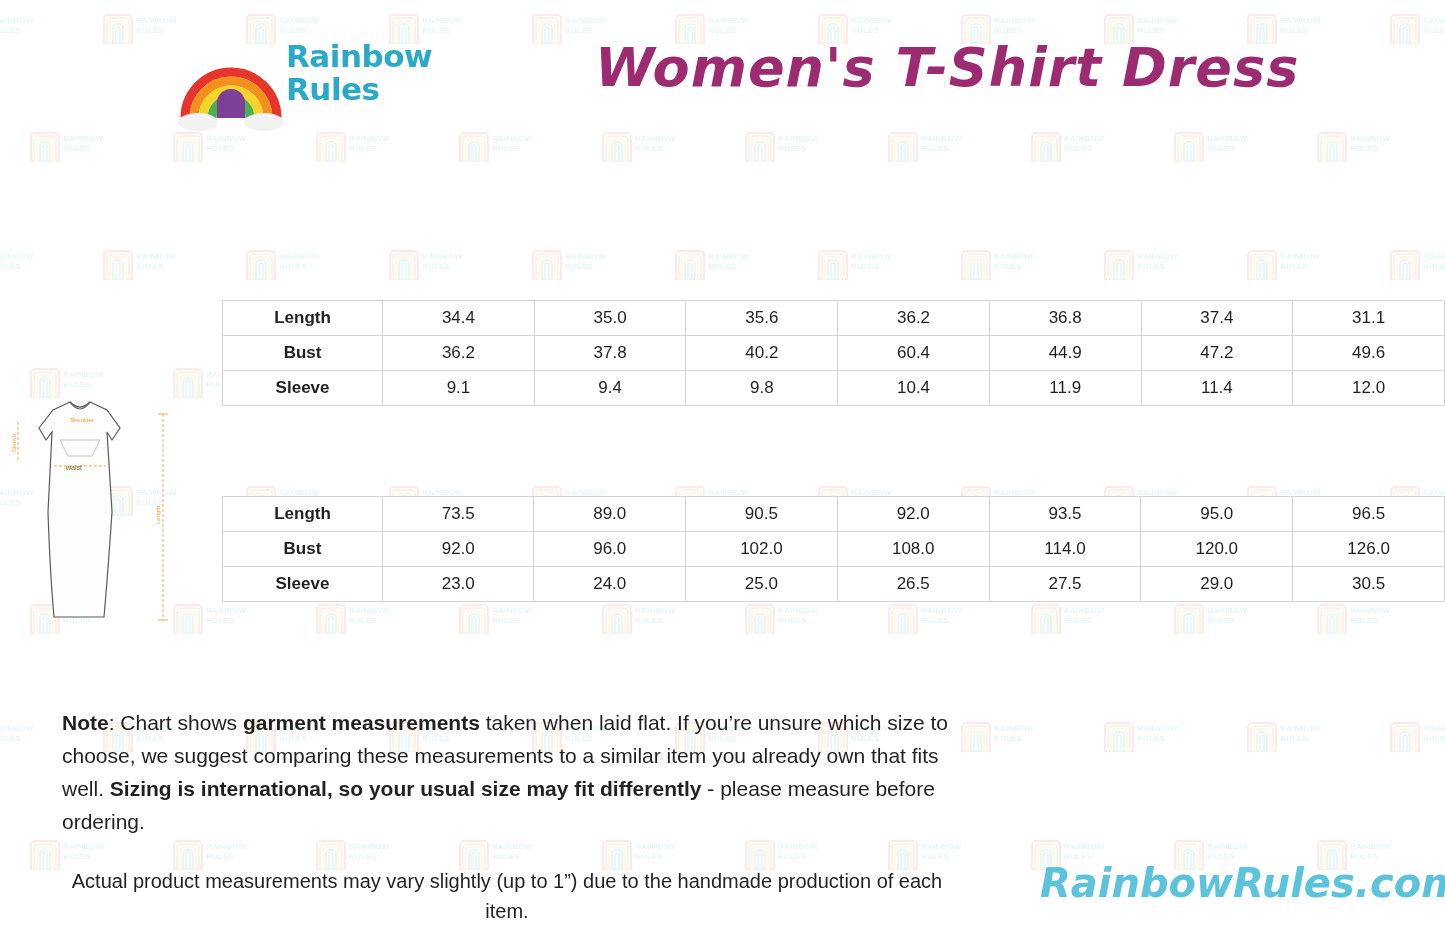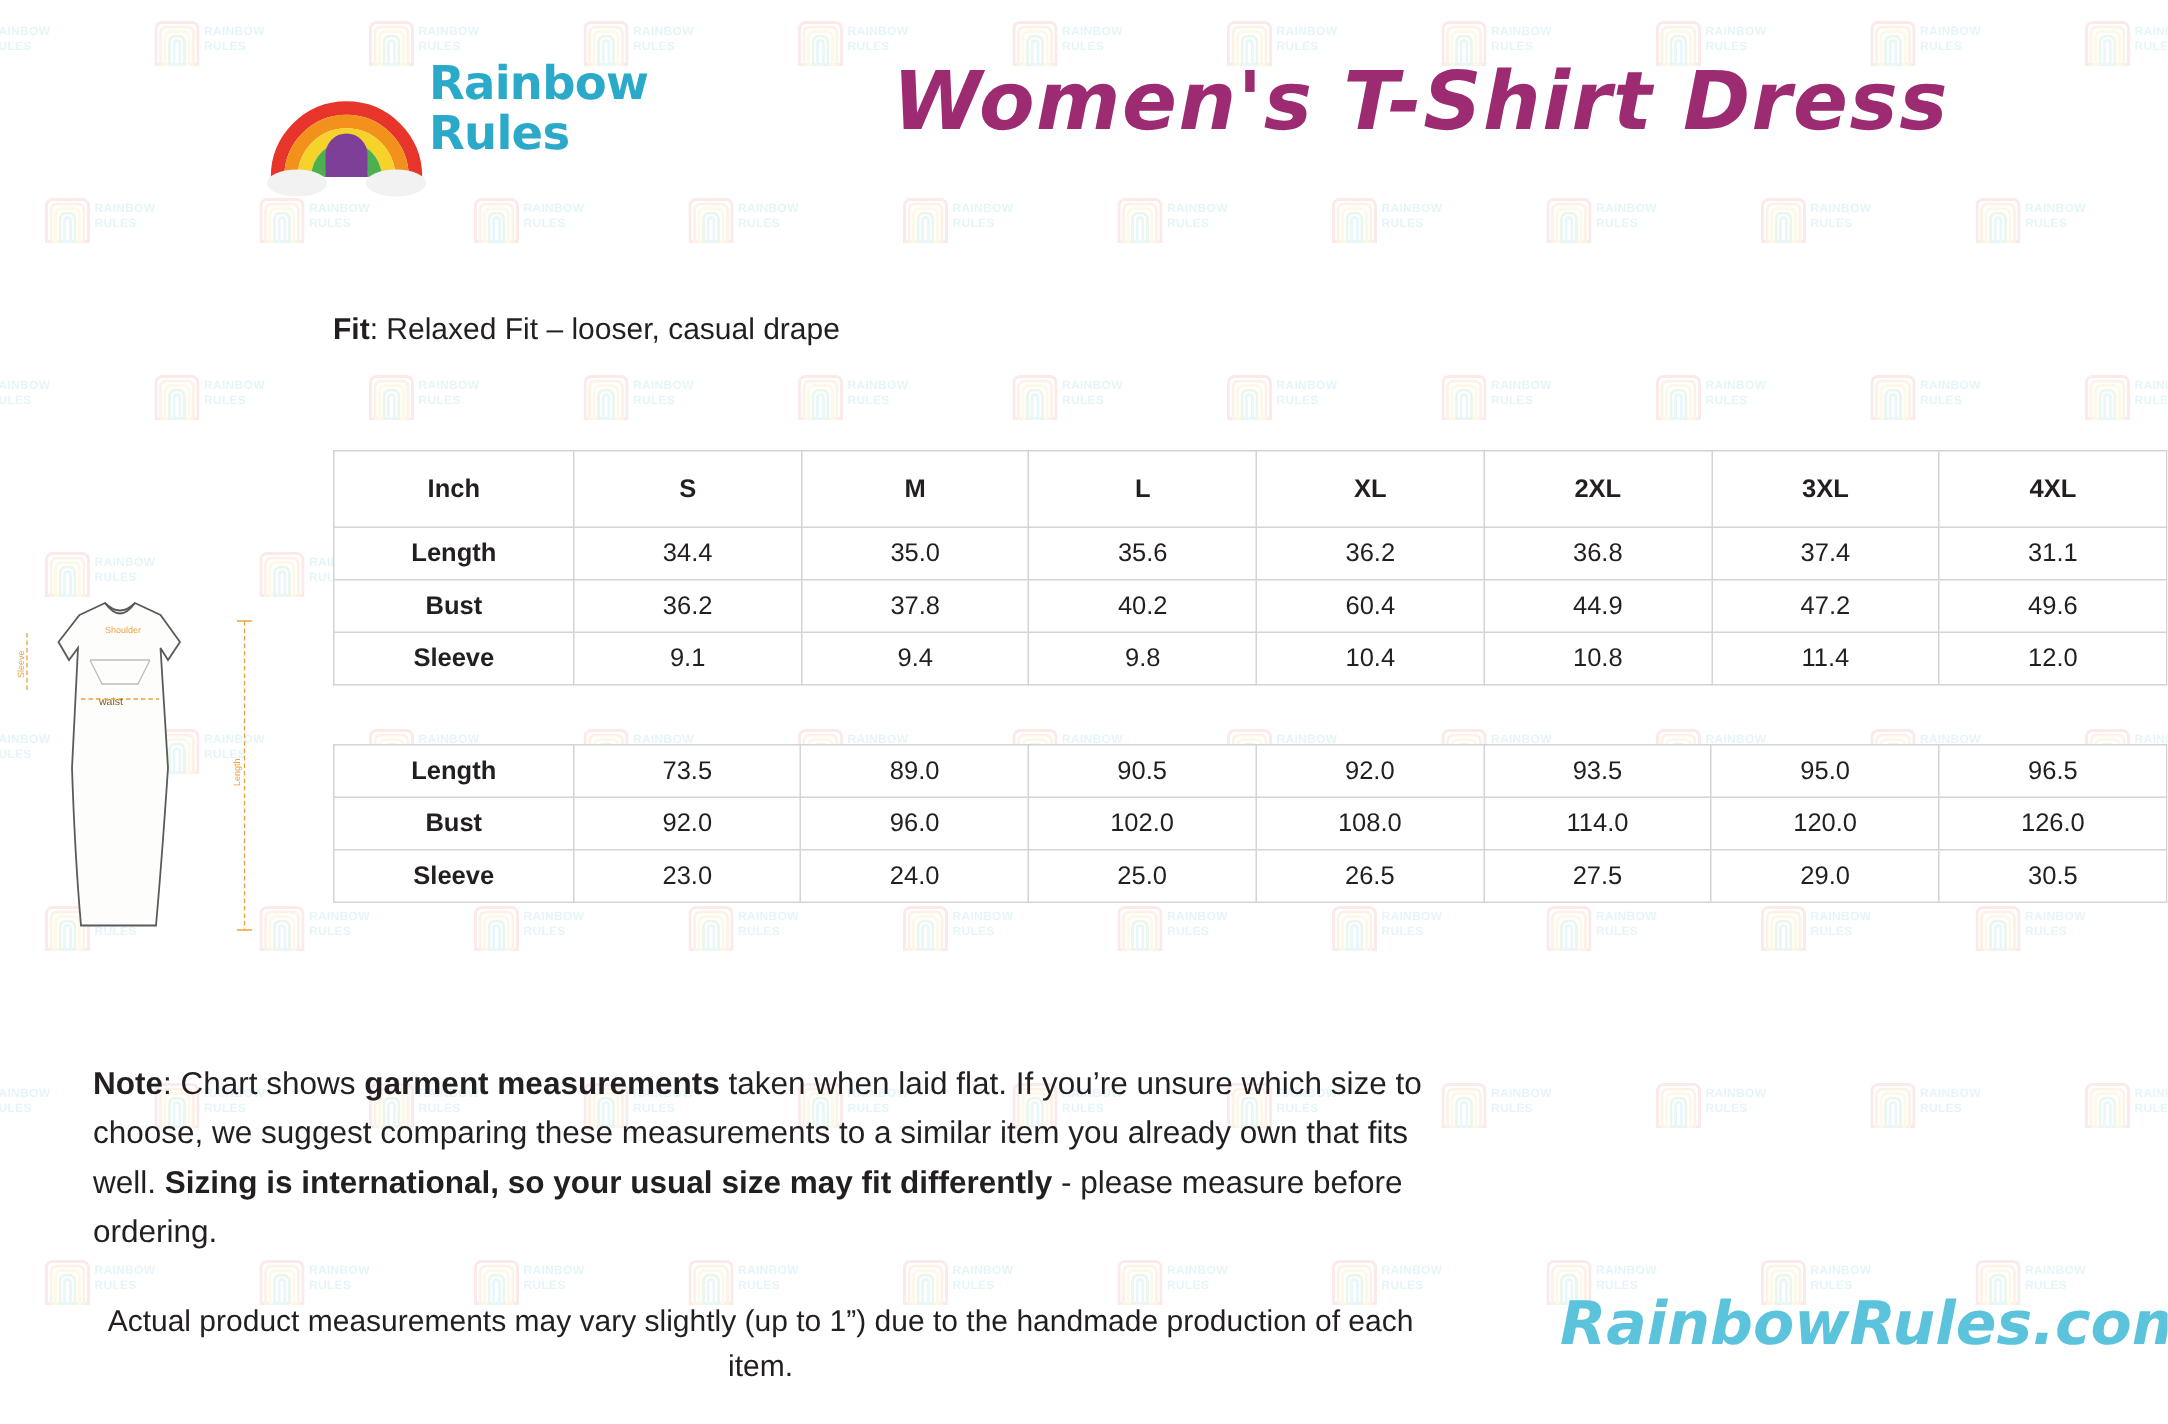--- a/index.html
+++ b/index.html
@@ -1004,23 +1004,20 @@
   </svg>
   <div class="logo-text">
     <span class="l1">Rainbow</span>
     <span class="l2">Rules</span>
   </div>
 </div>
 
 <div class="doc-title">Women's T-Shirt Dress</div>
 
 <div class="fit-lines">
-  <div>
-    <b>Fit</b><span>: Relaxed Fit – looser, casual drape</span>
-  </div>
 </div>
 
 <div class="dress-figure">
   <svg width="190" height="255" viewBox="0 0 190 255">
     <g stroke="#5a5a5a" stroke-width="1.2" fill="#fdfdfb">
       <path d="M45 18 L62 10 Q72 20 82 10 L99 18 L112 36 L104 48 L99 40 L104 120 Q100 180 96 225 L46 225 Q42 180 40 120 L44 40 L38 48 L31 36 Z"></path>
       <path d="M62 10 Q72 24 82 10" fill="none"></path>
     </g>
     <g stroke="#bdbdbd" stroke-width="0.9" fill="none">
       <path d="M52 48 L92 48"></path>
@@ -1049,30 +1046,20 @@
       <col class="c0">
       <col class="cx">
       <col class="cx">
       <col class="cx">
       <col class="cx">
       <col class="cx">
       <col class="cx">
       <col class="cx">
     </colgroup>
   <tbody>
-    <tr class="head">
-      <td class="rowhead">Inch</td>
-      <td style="font-weight:bold">S</td>
-      <td style="font-weight:bold">M</td>
-      <td style="font-weight:bold">L</td>
-      <td style="font-weight:bold">XL</td>
-      <td style="font-weight:bold">2XL</td>
-      <td style="font-weight:bold">3XL</td>
-      <td style="font-weight:bold">4XL</td>
-    </tr>
     <tr>
       <td class="rowhead">Length</td>
       <td>34.4</td>
       <td>35.0</td>
       <td>35.6</td>
       <td>36.2</td>
       <td>36.8</td>
       <td>37.4</td>
       <td>31.1</td>
     </tr>
@@ -1085,21 +1072,21 @@
       <td>44.9</td>
       <td>47.2</td>
       <td>49.6</td>
     </tr>
     <tr>
       <td class="rowhead">Sleeve</td>
       <td>9.1</td>
       <td>9.4</td>
       <td>9.8</td>
       <td>10.4</td>
-      <td>10.8</td>
+      <td>11.9</td>
       <td>11.4</td>
       <td>12.0</td>
     </tr>
   </tbody>
 </table>
 
 <table class="size-table" id="table-cm">
   <colgroup>
       <col class="c0">
       <col class="cx">

